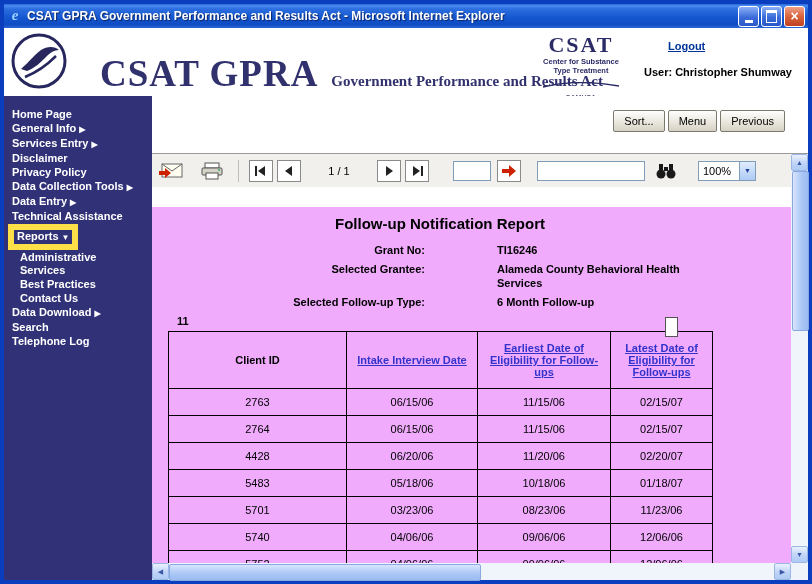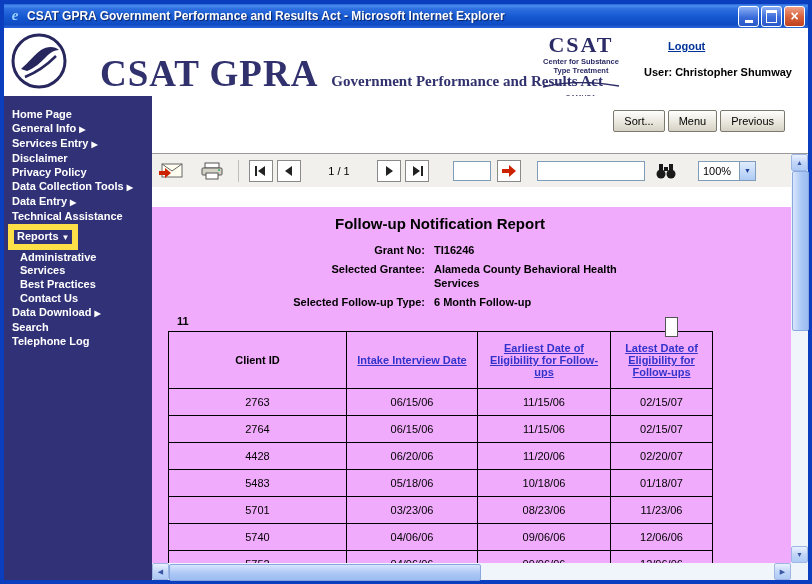--- a/index.html
+++ b/index.html
@@ -61,21 +61,21 @@
   .zoom-select{width:58px;height:20px;box-sizing:border-box;margin-left:21px;border:1px solid #7F9DB9;background:#fff;
     display:flex;align-items:center;cursor:default;}
   .zoom-value{flex:1;font-size:11px;padding-left:4px;}
   .zoom-arrow{width:15px;height:18px;display:flex;align-items:center;justify-content:center;font-size:7px;color:#1C3E9C;
     background:linear-gradient(180deg,#E0ECFD,#AECBF5);border-left:1px solid #7F9DB9;}
   .ml6{margin-left:6px;}.ml16{margin-left:16px;}.ml10{margin-left:10px;}.ml4{margin-left:4px;}
   
   .report-area{position:absolute;left:0;right:17px;top:33px;bottom:17px;background:#f0abfc;overflow:hidden;margin-top:20px;}
   .report-title{position:absolute;top:8px;left:16px;width:544px;text-align:center;font-size:15px;font-weight:bold;color:#000;}
   .fields{position:absolute;left:16px;top:36px;width:544px;}
-  .frow{display:flex;margin-bottom:5px;}
+  .frow{display:flex;margin-bottom:5px;justify-content:space-between;}
   .flabel{width:257px;text-align:right;font-size:11px;font-weight:bold;line-height:14px;}
   .fvalue{margin-left:9px;width:215px;font-size:11px;font-weight:bold;line-height:14px;}
   .report-table{position:absolute;left:16px;top:124px;width:544px;border-collapse:collapse;table-layout:fixed;font-size:11px;color:#000;}
   .report-table th,.report-table td{border:1px solid #000;}
   .report-table th{height:56px;font-weight:bold;padding:0 10px;text-align:center;vertical-align:middle;}
   .report-table th.link{color:#3333CC;text-decoration:underline;cursor:pointer;}
   .report-table td{height:26px;text-align:center;vertical-align:middle;padding:0;}
   .cursor-artifact{position:absolute;left:513px;top:110px;width:11px;height:18px;background:#fff;border:1px solid #555;}
   
   .vscroll{position:absolute;top:0;right:0;bottom:17px;width:17px;background:#F0F5FB;}

